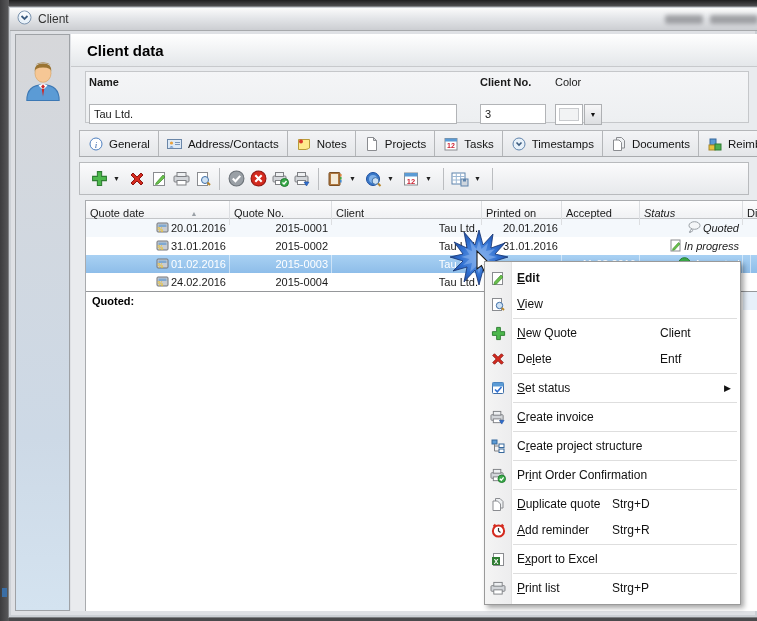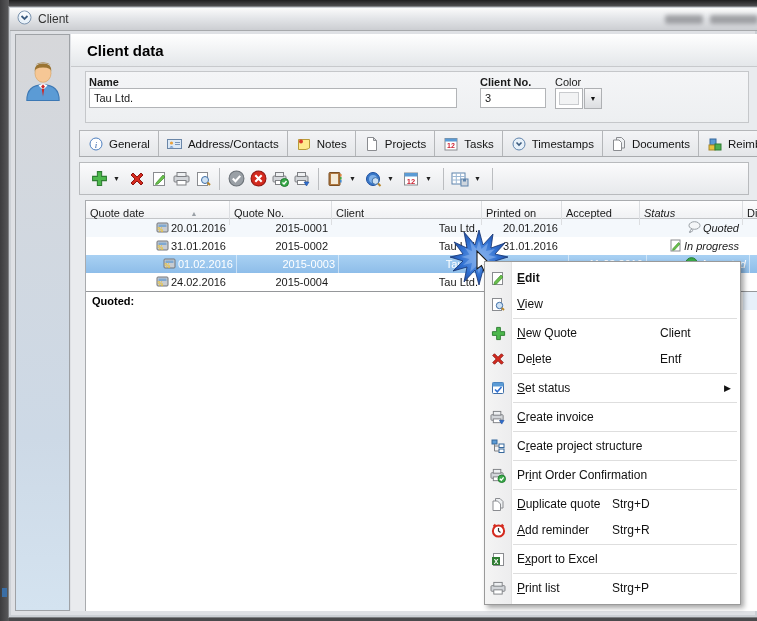--- a/index.html
+++ b/index.html
@@ -36,21 +36,21 @@
   
   .main{position:absolute;left:62px;top:27px;right:0;bottom:6px;background:#e9ebee;}
   .content-header{height:33px;background:linear-gradient(#ffffff,#e4e7ea);
                   border-bottom:1px solid #c7c9cc;display:flex;align-items:center;
                   padding-left:16px;font-size:15px;font-weight:bold;color:#000;}
 
   
   .form-panel{position:absolute;left:14px;right:8px;top:37px;height:52px;
               background:linear-gradient(#f4f5f7,#edeff1);border:1px solid #c5c7ca;}
   .fld{position:absolute;font-size:11px;color:#1a1a1a;}
-  .fld label{display:block;margin-bottom:0;}
+  .fld label{display:block;margin-bottom:16px;}
   .fld.b label{font-weight:bold;}
   .fld input{border:1px solid #b2b4b7;background:#fff;font-size:11px;height:20px;
              padding:2px 4px;font-family:"Liberation Sans",sans-serif;color:#1a1a1a;}
   .f-name{left:3px;top:4px;} .f-name input{width:368px;}
   .f-no{left:394px;top:4px;} .f-no input{width:66px;}
   .f-color{left:469px;top:4px;}
   .color-combo{display:flex;height:21px;}
   .color-swatch{width:28px;height:21px;border:1px solid #aeb0b3;background:#fff;padding:3px;}
   .color-swatch .inner{width:100%;height:100%;border:1px solid #c9cbce;background:#f2f3f4;}
   .color-btn{width:18px;height:21px;margin-left:1px;border:1px solid #aeb0b3;
@@ -79,21 +79,21 @@
          border-top:1px solid #a9abae;border-left:1px solid #a9abae;}
   .thead{height:18px;display:flex;background:linear-gradient(#fdfdfe,#f0f1f3);
          border-bottom:1px solid #c3c5c8;font-size:11px;color:#1a1a1a;}
   .th{padding:12px 4px;border-right:1px solid #dcdee1;display:flex;align-items:center;flex:none;overflow:hidden;white-space:nowrap;}
   .sort{font-size:7px;color:#9aa0a6;margin-left:46px;}
   .c0{width:144px;} .c1{width:102px;} .c2{width:150px;} .c3{width:80px;}
   .c4{width:78px;} .c5{width:103px;font-style:italic;} .c6{flex:1;border-right:none;}
   .tr{height:18px;display:flex;font-size:11px;color:#1a1a1a;}
   .tr .td{padding:0 4px;display:flex;align-items:center;gap:2px;flex:none;overflow:hidden;white-space:nowrap;justify-content:flex-end;}
   .tr.alt{background:#f4f8fc;}
-  .tr.selected{background:linear-gradient(#a9d1f3,#8ebde9);color:#fff;padding-left:7px;}
+  .tr.selected{background:linear-gradient(#a9d1f3,#8ebde9);color:#fff;}
   .tr.selected .td{box-shadow:inset -1px 0 0 rgba(255,255,255,.5);}
   .total-row{height:18px;border-top:1px solid #95979a;font-weight:bold;font-size:11px;
              display:flex;align-items:center;padding:0 6px;position:relative;}
   .total-disc{position:absolute;left:657px;right:0;top:0;height:18px;background:#e7f0fa;}
   .rowico{flex:none;}
 
   
   .starburst{position:absolute;left:450px;top:228px;z-index:40;}
 
   

